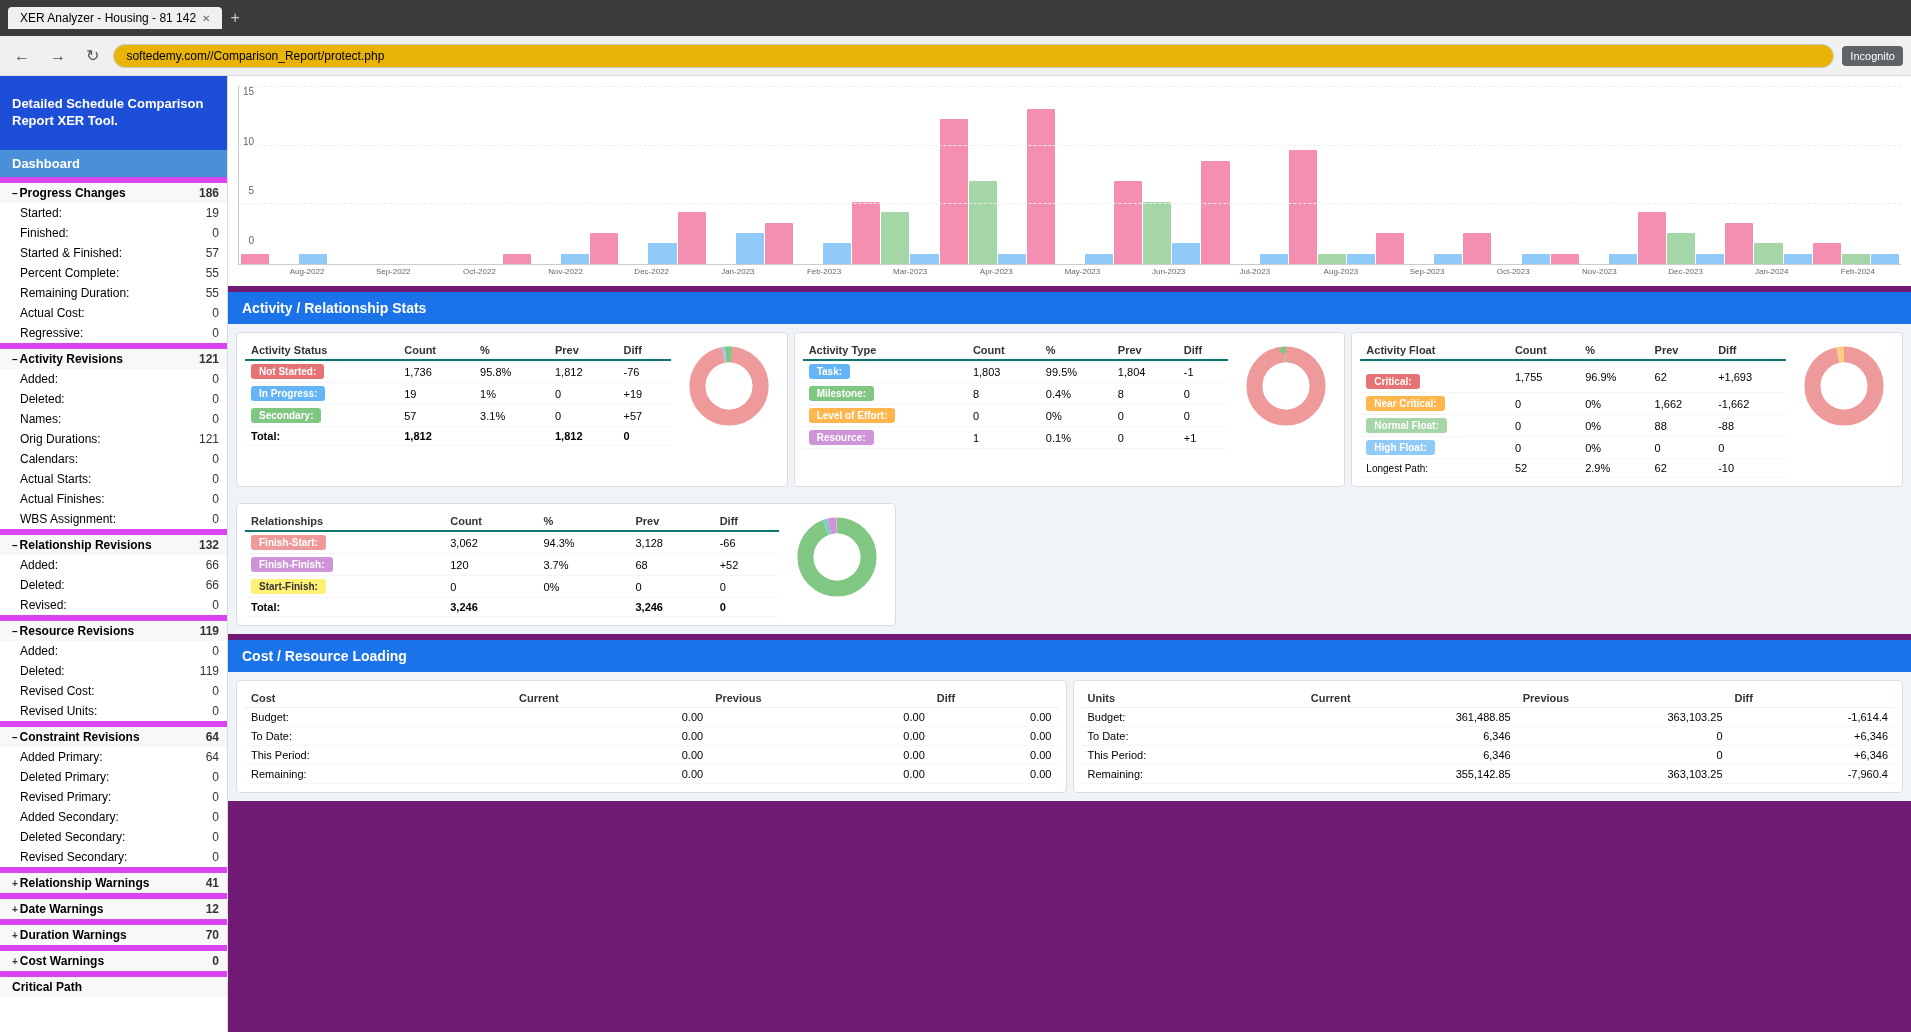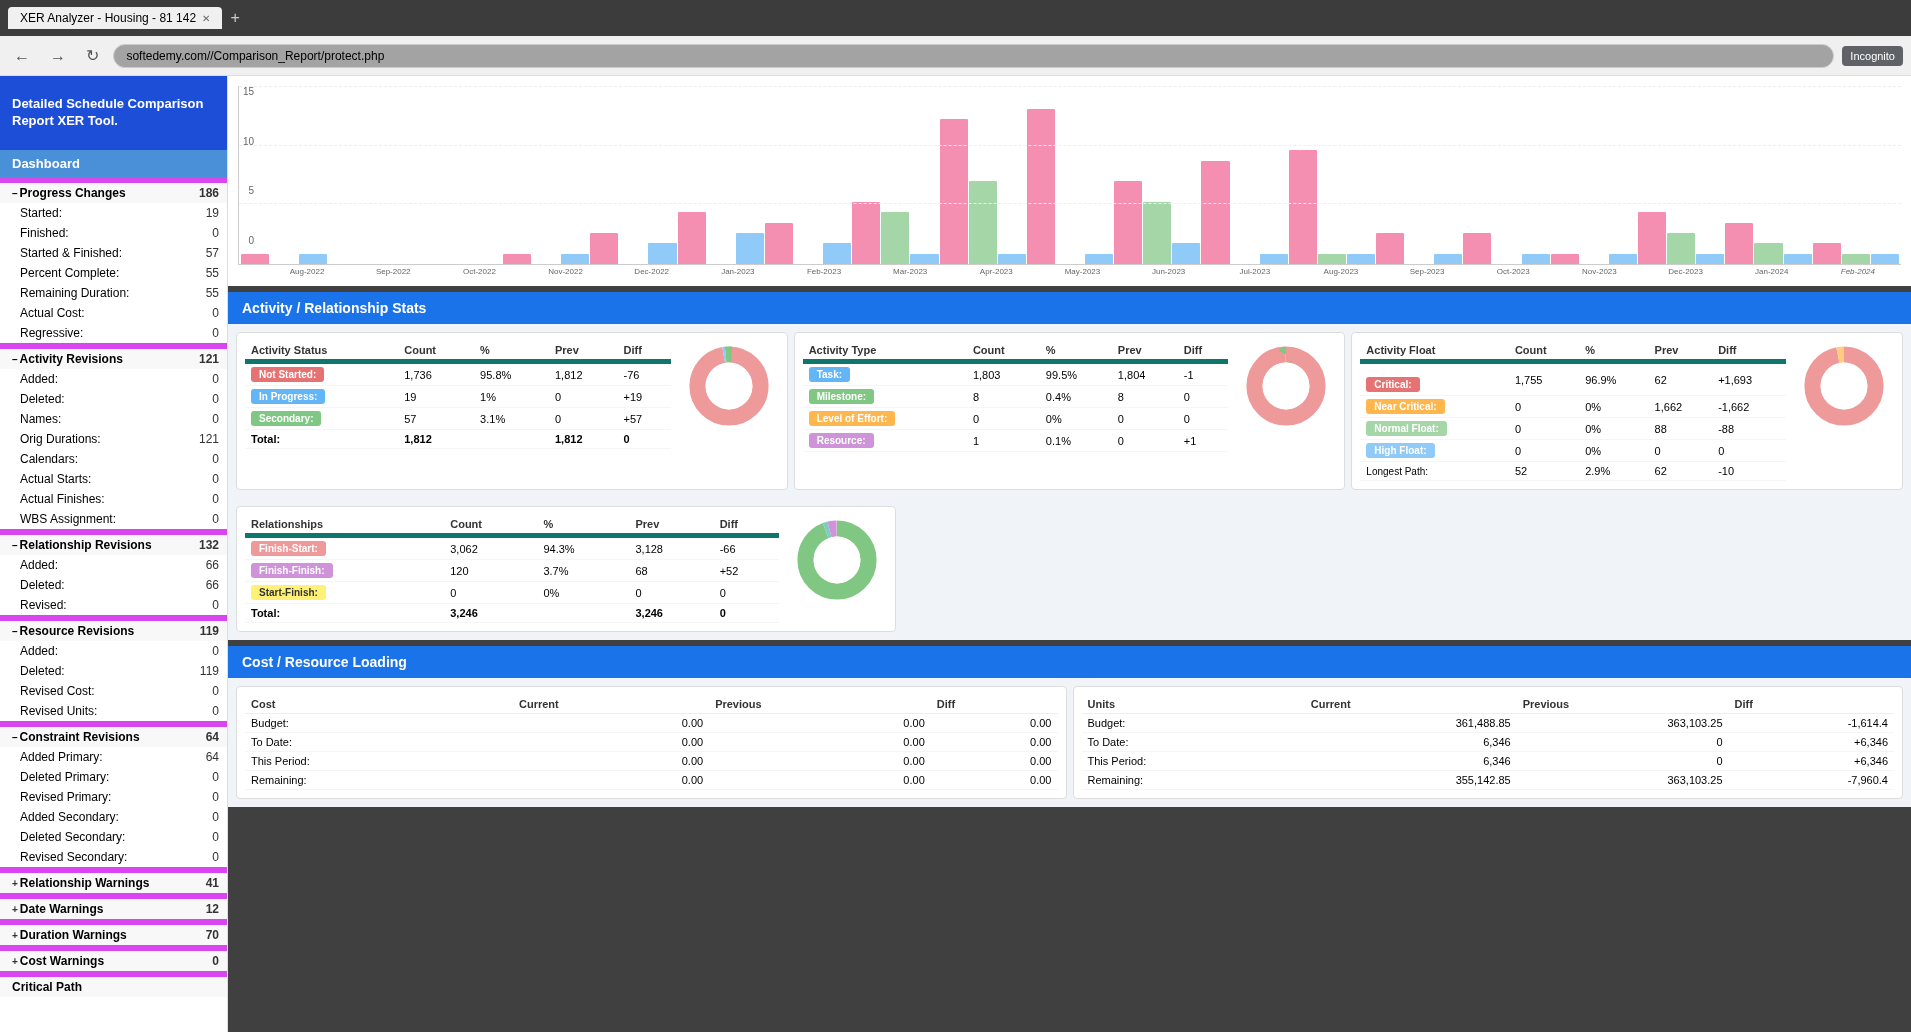--- a/index.html
+++ b/index.html
@@ -7,54 +7,54 @@
 
     
     .browser-chrome { background: #3c3c3c; height: 36px; display: flex; align-items: center; padding: 0 8px; }
     .tab-bar { display: flex; align-items: center; gap: 4px; }
     .tab { background: #f0f0f0; border-radius: 4px 4px 0 0; padding: 4px 12px; font-size: 12px; display: flex; align-items: center; gap: 6px; }
     .tab-close { font-size: 10px; color: #666; }
     .new-tab { color: #ccc; font-size: 16px; cursor: pointer; padding: 4px; }
 
     .address-bar-row { background: #f0f0f0; height: 40px; display: flex; align-items: center; padding: 0 8px; gap: 8px; border-bottom: 1px solid #ddd; }
     .nav-btn { background: none; border: none; font-size: 16px; cursor: pointer; color: #555; padding: 2px 6px; }
-    .address-bar { flex: 1; background: #a3a3a3; border: 1px solid #ccc; border-radius: 20px; padding: 4px 12px; font-size: 12px; }
+    .address-bar { flex: 1; background: #eab308; border: 1px solid #ccc; border-radius: 20px; padding: 4px 12px; font-size: 12px; }
     .incognito-btn { background: #5f6368; color: white; border: none; border-radius: 4px; padding: 4px 8px; font-size: 11px; }
 
     
     .main-layout { display: flex; flex: 1; overflow: hidden; }
 
     
     .sidebar { width: 228px; background: white; border-right: 1px solid #ddd; overflow-y: auto; flex-shrink: 0; }
     .sidebar-header { background: #1d4ed8; color: white; padding: 20px 12px; font-size: 13px; font-weight: bold; line-height: 1.3; }
     .sidebar-dashboard { background: #4a90d9; color: white; padding: 6px 12px; font-size: 13px; font-weight: bold; }
     .sidebar-section { display: flex; justify-content: space-between; align-items: center; padding: 3px 8px 3px 12px; font-size: 12px; }
     .sidebar-section.header-row { font-weight: bold; background: #f8f8f8; }
     .sidebar-section.indent { padding-left: 20px; }
     .sidebar-value { color: #333; min-width: 30px; text-align: right; }
     .sidebar-divider { border-top: 6px solid #d946ef; padding-left: 12px; }
     .collapse-icon { margin-right: 2px; font-size: 10px; }
     .plus-icon { margin-right: 2px; font-size: 10px; color: #333; }
 
     
-    .content { flex: 1; overflow-y: auto; background: #404040; }
+    .content { flex: 1; overflow-y: auto; background: #701a75; }
 
     
     .chart-section { background: white; margin: 0; padding: 10px; }
     .bar-chart-container { position: relative; height: 190px; }
     .chart-y-axis { position: absolute; left: 0; top: 0; bottom: 30px; width: 20px; display: flex; flex-direction: column; justify-content: space-between; align-items: flex-end; font-size: 10px; color: #666; padding-right: 4px; }
 
     
     .section-header { background: #1a73e8; color: white; padding: 8px 14px; font-size: 14px; font-weight: bold; margin: 6px 0 0 0; }
 
     
     .stats-grid { display: grid; grid-template-columns: 1fr 1fr 1fr; gap: 6px; padding: 8px; background: #f0f4f8; }
     .stats-card { background: white; border: 1px solid #ddd; border-radius: 4px; padding: 8px; display: flex; gap: 8px; align-items: flex-start; }
     .stats-table { width: 100%; border-collapse: collapse; font-size: 11px; }
-    .stats-table th { text-align: left; padding: 3px 6px; font-size: 11px; color: #333; font-weight: bold; border-bottom: 5px solid #0f766e; }
+    .stats-table th { text-align: left; padding: 3px 6px; font-size: 11px; color: #333; font-weight: bold; border-bottom: 2px solid #0f766e; }
     .stats-table td { padding: 3px 6px; border-bottom: 1px solid #f5f5f5; }
     .stats-table .total-row { font-weight: bold; }
     .status-badge { display: inline-block; padding: 2px 8px; border-radius: 3px; color: white; font-size: 10px; font-weight: bold; white-space: nowrap; }
     .badge-red { background: #e57373; }
     .badge-blue { background: #64b5f6; }
     .badge-green { background: #81c784; }
     .badge-task { background: #64b5f6; }
     .badge-milestone { background: #81c784; }
     .badge-loe { background: #ffb74d; }
     .badge-resource { background: #ce93d8; }
@@ -409,21 +409,21 @@
               <span style="flex: 1 1 0%; font-size: 8px; color: rgb(102, 102, 102); text-align: center; white-space: nowrap; overflow: hidden; text-overflow: ellipsis;">Apr-2023</span>
               <span style="flex: 1 1 0%; font-size: 8px; color: rgb(102, 102, 102); text-align: center; white-space: nowrap; overflow: hidden; text-overflow: ellipsis;">May-2023</span>
               <span style="flex: 1 1 0%; font-size: 8px; color: rgb(102, 102, 102); text-align: center; white-space: nowrap; overflow: hidden; text-overflow: ellipsis;">Jun-2023</span>
               <span style="flex: 1 1 0%; font-size: 8px; color: rgb(102, 102, 102); text-align: center; white-space: nowrap; overflow: hidden; text-overflow: ellipsis;">Jul-2023</span>
               <span style="flex: 1 1 0%; font-size: 8px; color: rgb(102, 102, 102); text-align: center; white-space: nowrap; overflow: hidden; text-overflow: ellipsis;">Aug-2023</span>
               <span style="flex: 1 1 0%; font-size: 8px; color: rgb(102, 102, 102); text-align: center; white-space: nowrap; overflow: hidden; text-overflow: ellipsis;">Sep-2023</span>
               <span style="flex: 1 1 0%; font-size: 8px; color: rgb(102, 102, 102); text-align: center; white-space: nowrap; overflow: hidden; text-overflow: ellipsis;">Oct-2023</span>
               <span style="flex: 1 1 0%; font-size: 8px; color: rgb(102, 102, 102); text-align: center; white-space: nowrap; overflow: hidden; text-overflow: ellipsis;">Nov-2023</span>
               <span style="flex: 1 1 0%; font-size: 8px; color: rgb(102, 102, 102); text-align: center; white-space: nowrap; overflow: hidden; text-overflow: ellipsis;">Dec-2023</span>
               <span style="flex: 1 1 0%; font-size: 8px; color: rgb(102, 102, 102); text-align: center; white-space: nowrap; overflow: hidden; text-overflow: ellipsis;">Jan-2024</span>
-              <span style="flex: 1 1 0%; font-size: 8px; color: rgb(102, 102, 102); text-align: center; white-space: nowrap; overflow: hidden; text-overflow: ellipsis; font-style: italic;">Feb-2024</span>
+              <span style="flex: 1 1 0%; font-size: 8px; color: rgb(102, 102, 102); text-align: center; white-space: nowrap; overflow: hidden; text-overflow: ellipsis;">Feb-2024</span>
             </div>
         </div>
       </div>
     </div>
 
     <div class="section-header">
       <span>Activity / Relationship Stats</span>
     </div>
 
     <div class="stats-grid">

